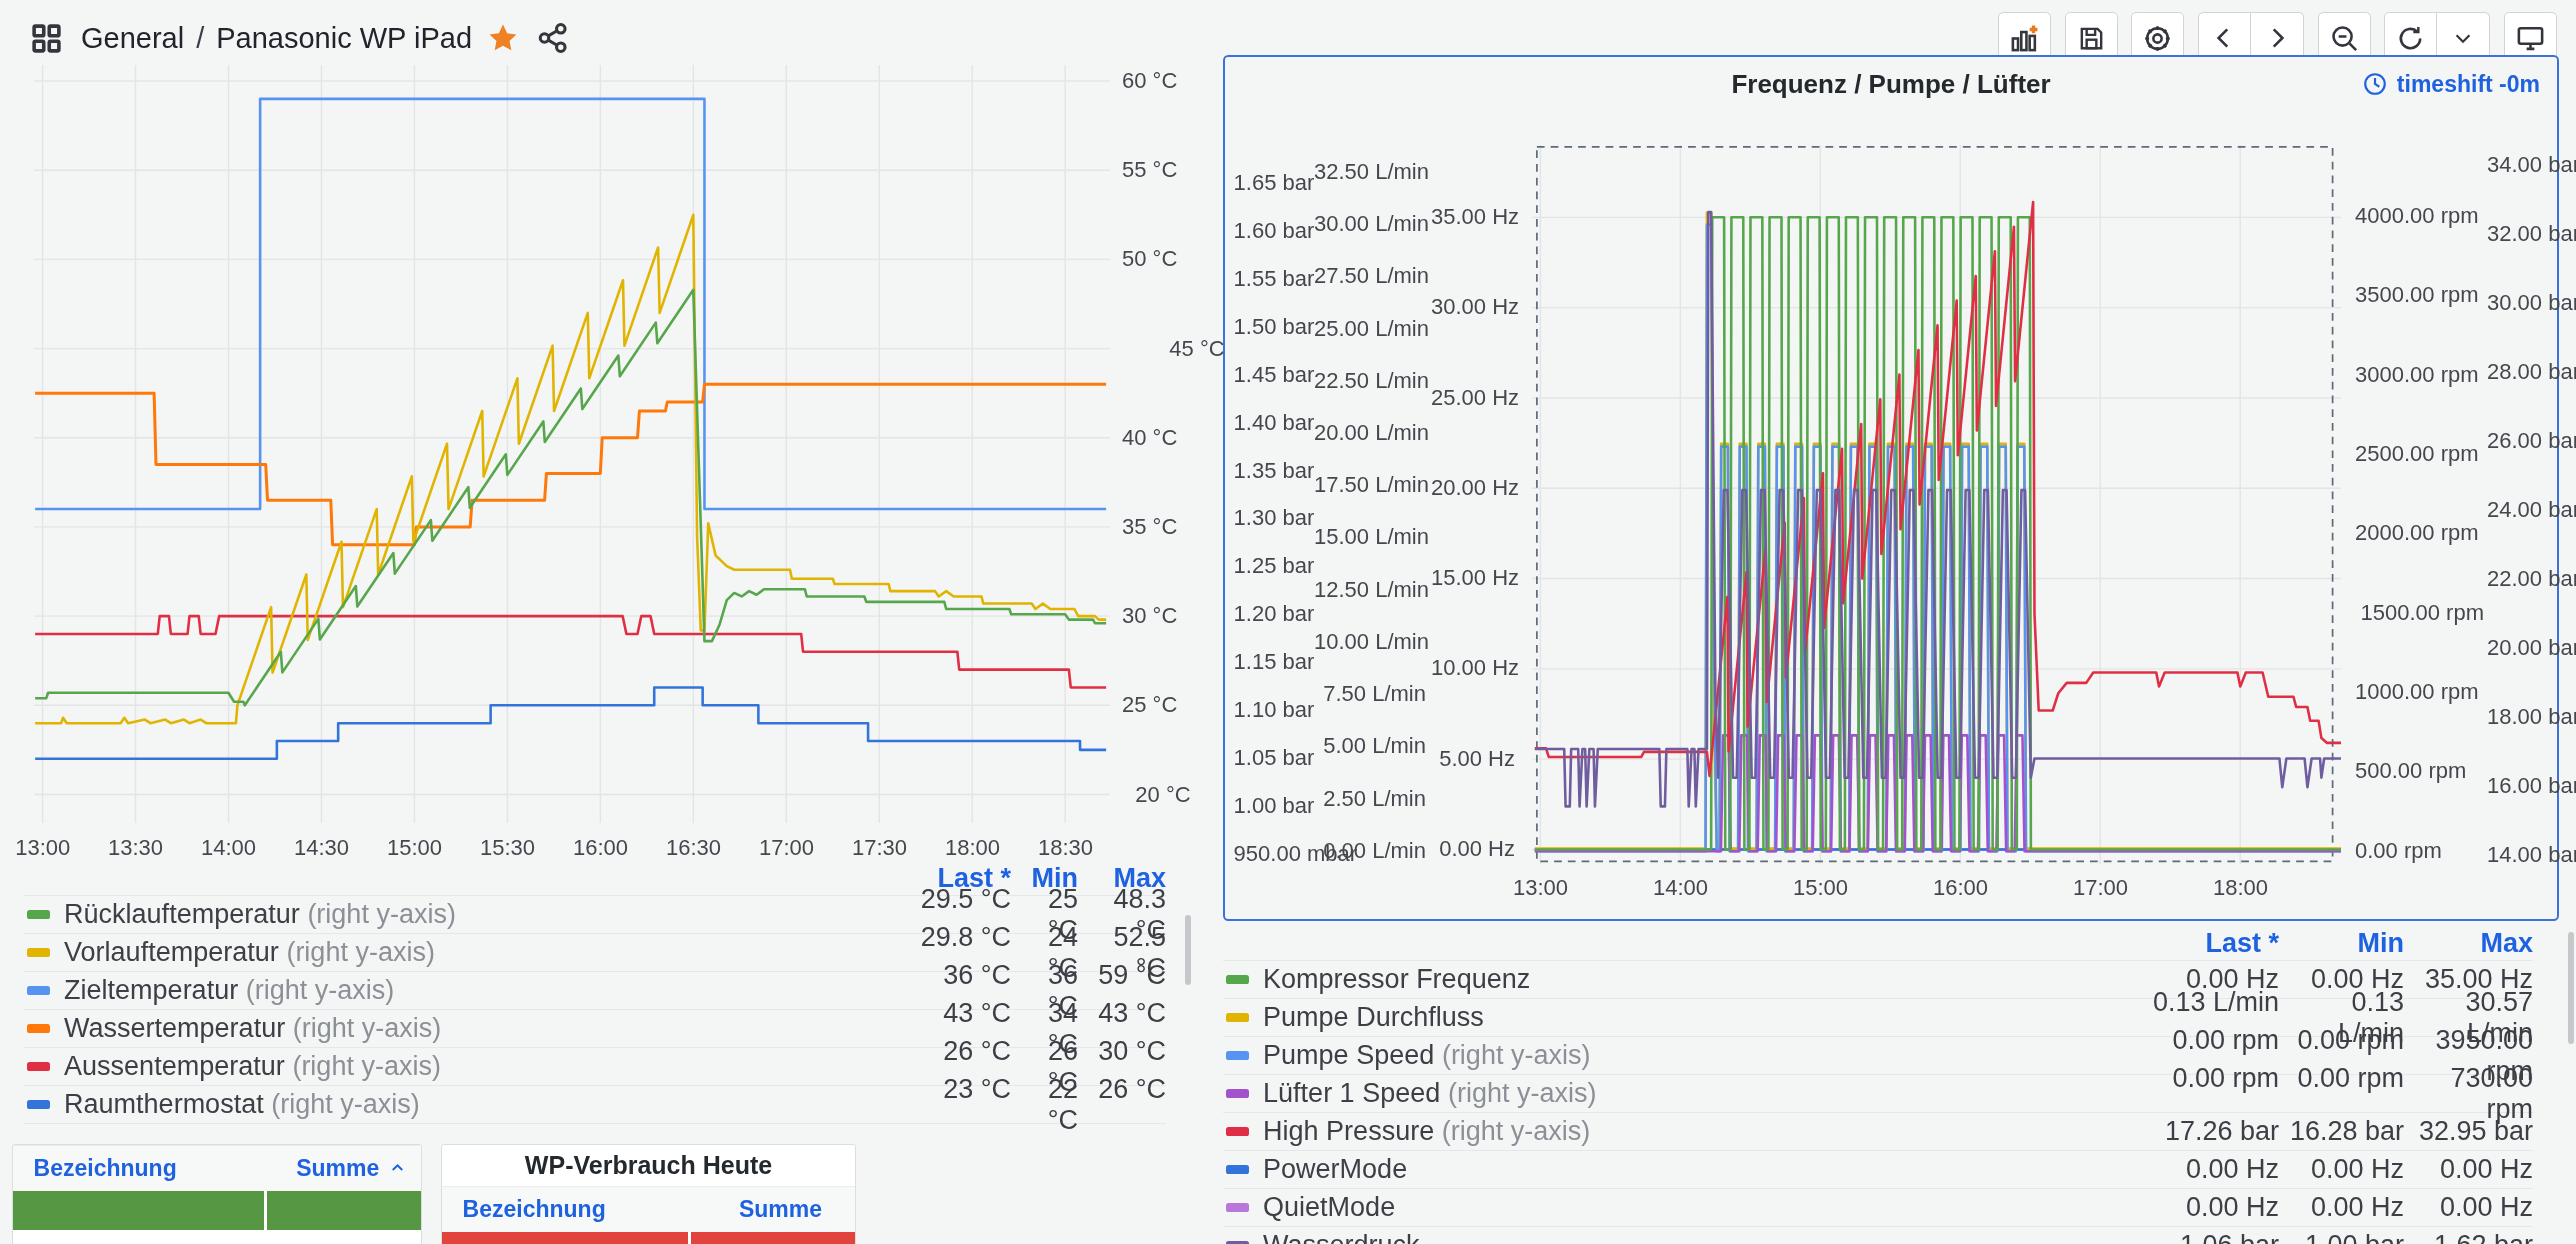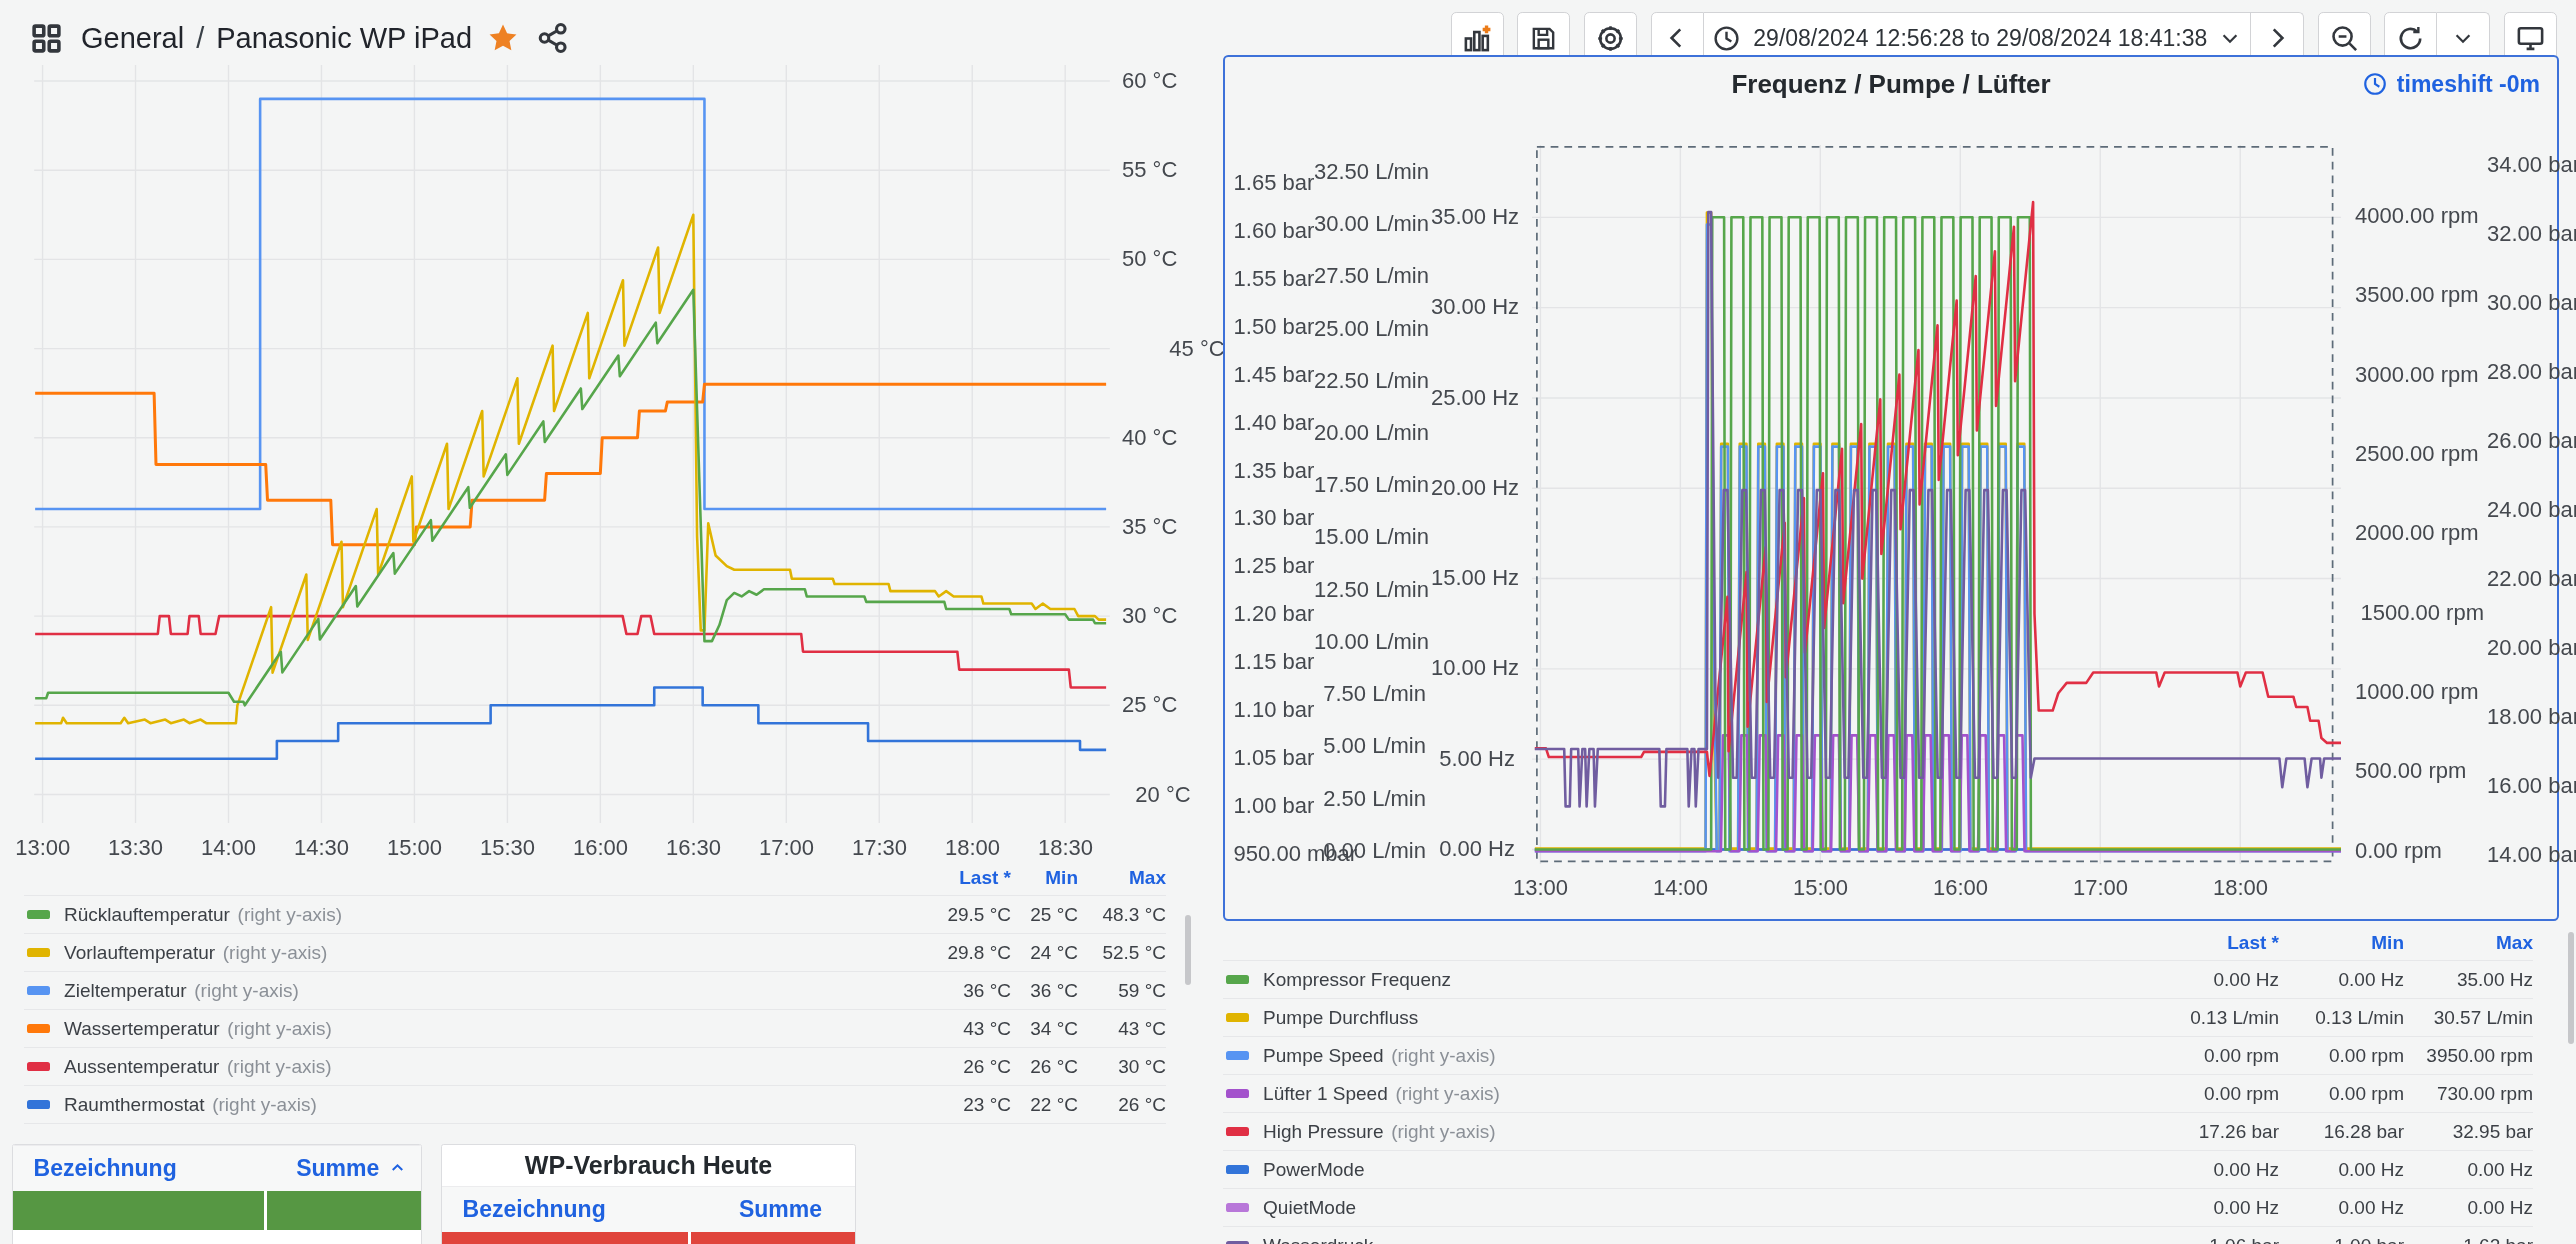--- a/index.html
+++ b/index.html
@@ -27,21 +27,21 @@
   .axlab{position:absolute;font-size:22px;color:#44484e;white-space:nowrap;line-height:26px;}
   .xtick{position:absolute;font-size:22px;color:#44484e;width:103px;text-align:center;}
   
   .rbox{position:absolute;left:1223px;top:55px;width:1336px;height:866px;border:2.6px solid #3d71d9;
         border-radius:5.2px;box-sizing:border-box;background:#f4f5f5;}
   .rtitle{position:absolute;top:12px;left:0;width:100%;text-align:center;font-size:26px;font-weight:600;color:#24292e;}
   .timeshift{position:absolute;top:13.7px;right:17px;display:flex;align-items:center;color:#1f62e0;
              font-size:23px;font-weight:600;cursor:pointer;}
   .timeshift span{margin-left:8.6px;}
   
-  .legend{position:absolute;font-size:19px;color:#3c4046;}
+  .legend{position:absolute;font-size:27px;color:#3c4046;}
   .lg-head{display:flex;color:#1f62e0;font-weight:600;height:34px;align-items:center;}
   .lg-head .v{cursor:pointer;}
   .lg-row{display:flex;align-items:center;border-top:0.9px solid #e6e7e9;cursor:pointer;}
   .lg-row:last-child{border-bottom:0.9px solid #e6e7e9;}
   .sw{width:23px;height:8.6px;border-radius:2.6px;margin:0 13.7px 0 3.4px;flex:none;}
   .lg-note{color:#8b9097;margin-left:7.7px;}
   .lg-vals{margin-left:auto;display:flex;}
   .v{text-align:right;flex:none;}
   .scrollthumb{position:absolute;width:6px;border-radius:3.4px;background:#c6c7ca;cursor:pointer;}
   
@@ -105,30 +105,20 @@
         <svg class="ic" width="31" height="31" viewBox="0 0 24 24" fill="none" stroke="#33373d" stroke-width="2">
           <circle cx="12" cy="12" r="3.2"></circle>
           <path d="M12 2.5v3M12 18.5v3M2.5 12h3M18.5 12h3M5.3 5.3l2.1 2.1M16.6 16.6l2.1 2.1M5.3 18.7l2.1-2.1M16.6 7.4l2.1-2.1"></path>
           <circle cx="12" cy="12" r="8" stroke-width="2"></circle>
         </svg>
       </div>
       <div class="tgroup">
         <div class="tbtn">
           <svg class="ic" width="26" height="26" viewBox="0 0 24 24" fill="none" stroke="#33373d" stroke-width="2.4">
               <path d="M15 4l-8 8 8 8"></path>
-            </svg>
-        </div>
-        <div class="tbtn">
-          <svg class="ic" width="29" height="29" viewBox="0 0 24 24" fill="none" stroke="#33373d" stroke-width="2">
-            <circle cx="12" cy="12" r="9"></circle>
-              <path d="M12 6.5V12l4 2.5"></path>
-          </svg>
-          <span class="timetxt">29/08/2024 12:56:28 to 29/08/2024 18:41:38</span>
-          <svg class="ic" width="22" height="22" viewBox="0 0 24 24" fill="none" stroke="#33373d" stroke-width="2.4">
-              <path d="M5 9l7 7 7-7"></path>
             </svg>
         </div>
         <div class="tbtn">
           <svg class="ic" width="26" height="26" viewBox="0 0 24 24" fill="none" stroke="#33373d" stroke-width="2.4">
               <path d="M9 4l8 8-8 8"></path>
             </svg>
         </div>
       </div>
       <div class="tbtn">
         <svg class="ic" width="31" height="31" viewBox="0 0 24 24" fill="none" stroke="#33373d" stroke-width="2">

